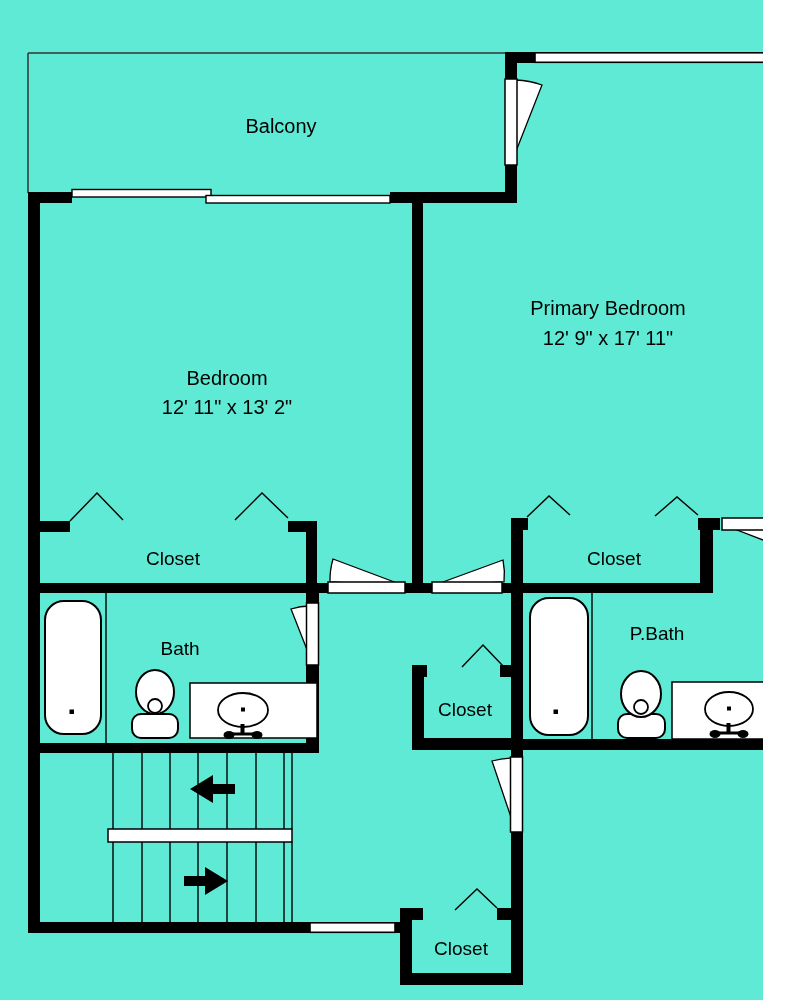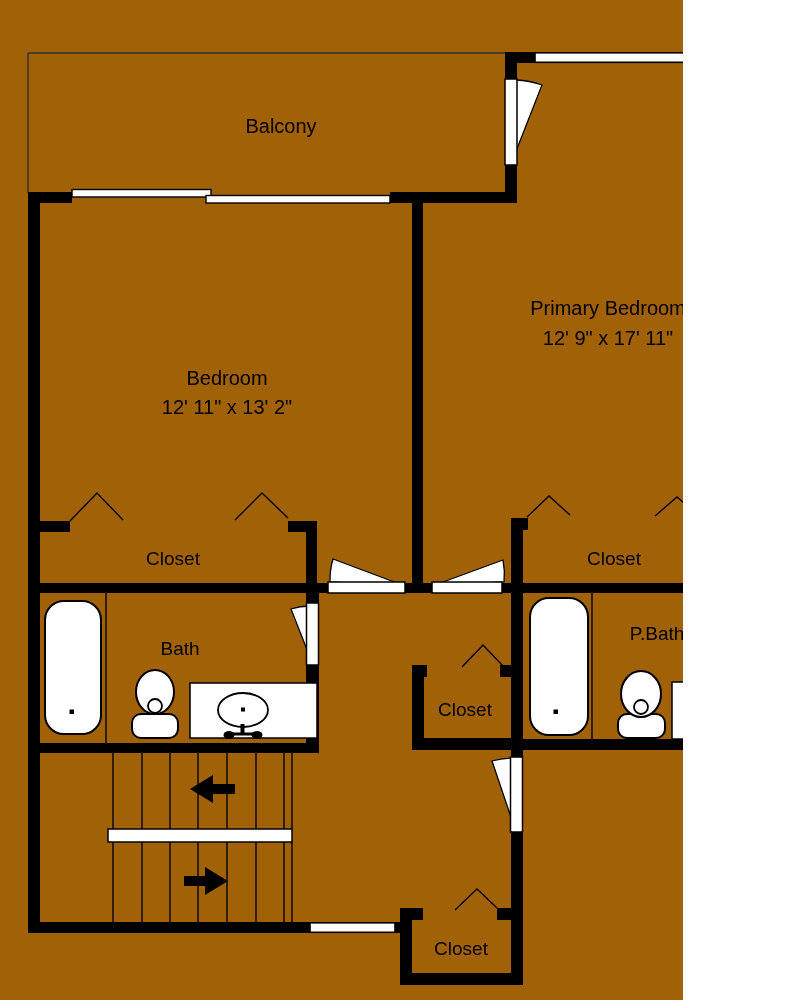--- a/index.html
+++ b/index.html
@@ -1,16 +1,16 @@
 <!DOCTYPE html>
 <html><head>
 <meta charset="utf-8">
 <style>
   html,body{margin:0;padding:0;background:#fff;}
-  .page{position:relative;width:683px;height:1000px;background:#a16207;overflow:hidden;
+  .page{position:relative;width:763px;height:1000px;background:#5eead4;overflow:hidden;
         font-family:"Liberation Sans",sans-serif;}
   svg{display:block}
   text{font-family:"Liberation Sans",sans-serif;fill:#000;}
   .room-label{font-size:20px;}
   .dim-label{font-size:20px;}
   .small-label{font-size:19px;}
 </style>
 </head>
 <body>
 

